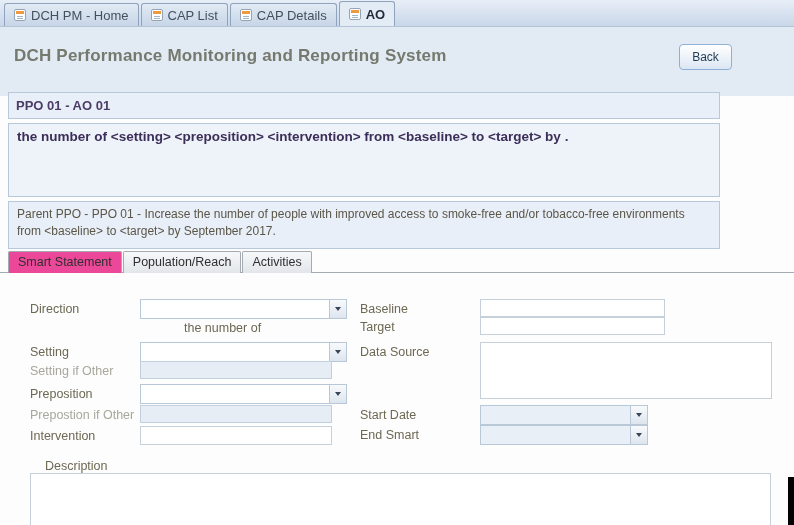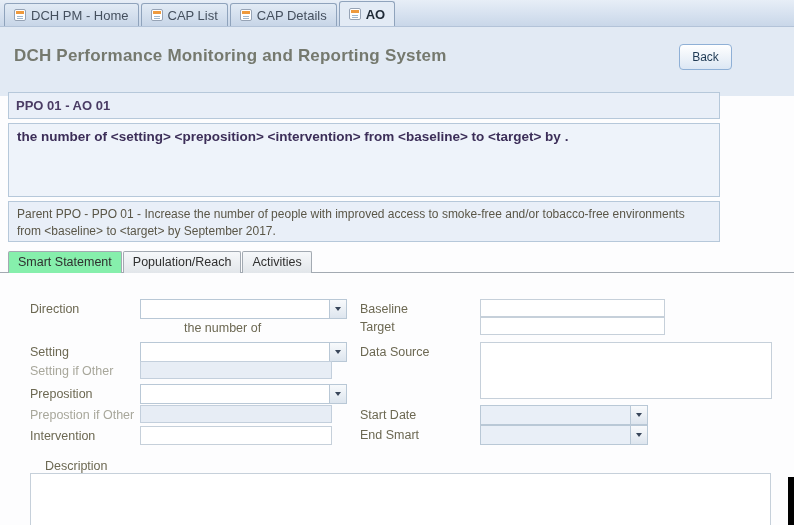--- a/index.html
+++ b/index.html
@@ -22,28 +22,28 @@
   .header { position:absolute; top:27px; left:0; width:794px; height:69px; background:#e2eaf4; }
   .page-title { position:absolute; left:14px; top:19px; font-size:17px; font-weight:bold; color:#75796e; letter-spacing:0.2px; }
   .back-btn { position:absolute; left:679px; top:17px; width:53px; height:26px; border:1px solid #8fb0d6;
     border-radius:4px; background:linear-gradient(#ffffff,#dce7f4); font-size:12px; color:#1f3a54;
     font-family:inherit; cursor:pointer; }
 
   
   .box { position:absolute; left:8px; width:712px; border:1px solid #b6c8da; }
   .ppo-box { top:92px; height:27px; background:#e9eff8; font-weight:bold; font-size:13px; color:#4a3c64; line-height:25px; padding-left:7px; }
   .stmt-box { top:123px; height:74px; background:#eef3fa; font-weight:bold; font-size:13.5px; color:#3c2e58; padding:5px 8px; }
-  .parent-box { top:201px; height:41px; background:#e9eff8; font-size:12px; color:#5a5647; padding:4px 8px; line-height:1.4; }
+  .parent-box { top:201px; height:48px; background:#e9eff8; font-size:12px; color:#5a5647; padding:4px 8px; line-height:1.4; }
 
   
   .subtabs { position:absolute; left:8px; top:251px; display:flex; z-index:2; }
   .sub-tab { height:22px; line-height:21px; padding:0 9px; font-size:12.5px; color:#2f2f2f;
     border:1px solid #a3aab2; border-bottom:none; border-radius:2px 2px 0 0;
     background:linear-gradient(#f6f8fa,#e2e6ea); margin-right:1px; cursor:default; }
-  .sub-tab.active { background:#86efac; position:relative; z-index:3; }
+  .sub-tab.active { background:#ec4899; position:relative; z-index:3; }
   .subtab-line { position:absolute; left:0; top:272px; width:794px; border-top:1px solid #a3aab2; z-index:1; }
 
   
   .flabel { position:absolute; font-size:12.5px; color:#6c6852; white-space:nowrap; }
   .flabel.disabled { color:#a8a79b; }
   .static-text { position:absolute; font-size:12.5px; color:#6c6852;margin-left:42px; }
   .input { position:absolute; background:#fff; border:1px solid #c6d0da; height:19px; font-size:12px; color:#333; padding:1px 4px; }
   .input.disabled { background:#e7edf5; border-color:#c3cfdc; }
   .combo { position:absolute; background:#fff; border:1px solid #b9c8d6; height:20px; }
   .combo.date { background:#e9eff7; }

